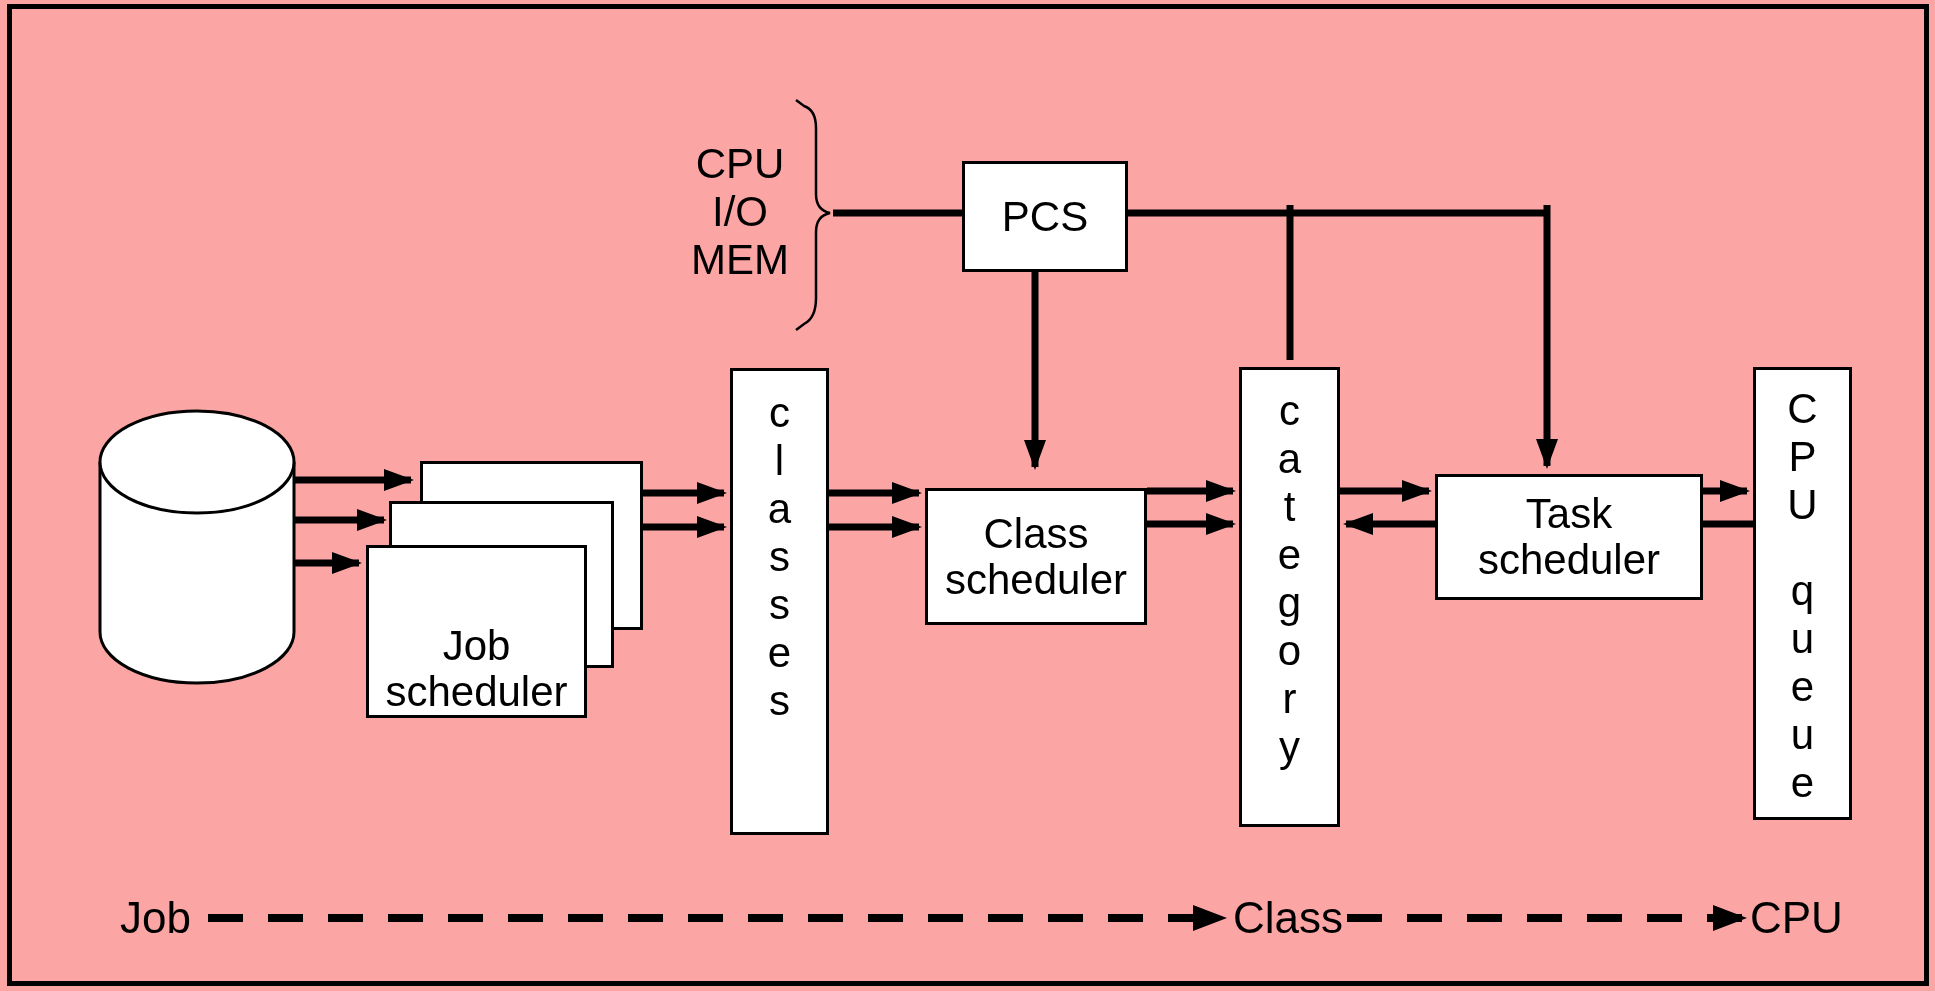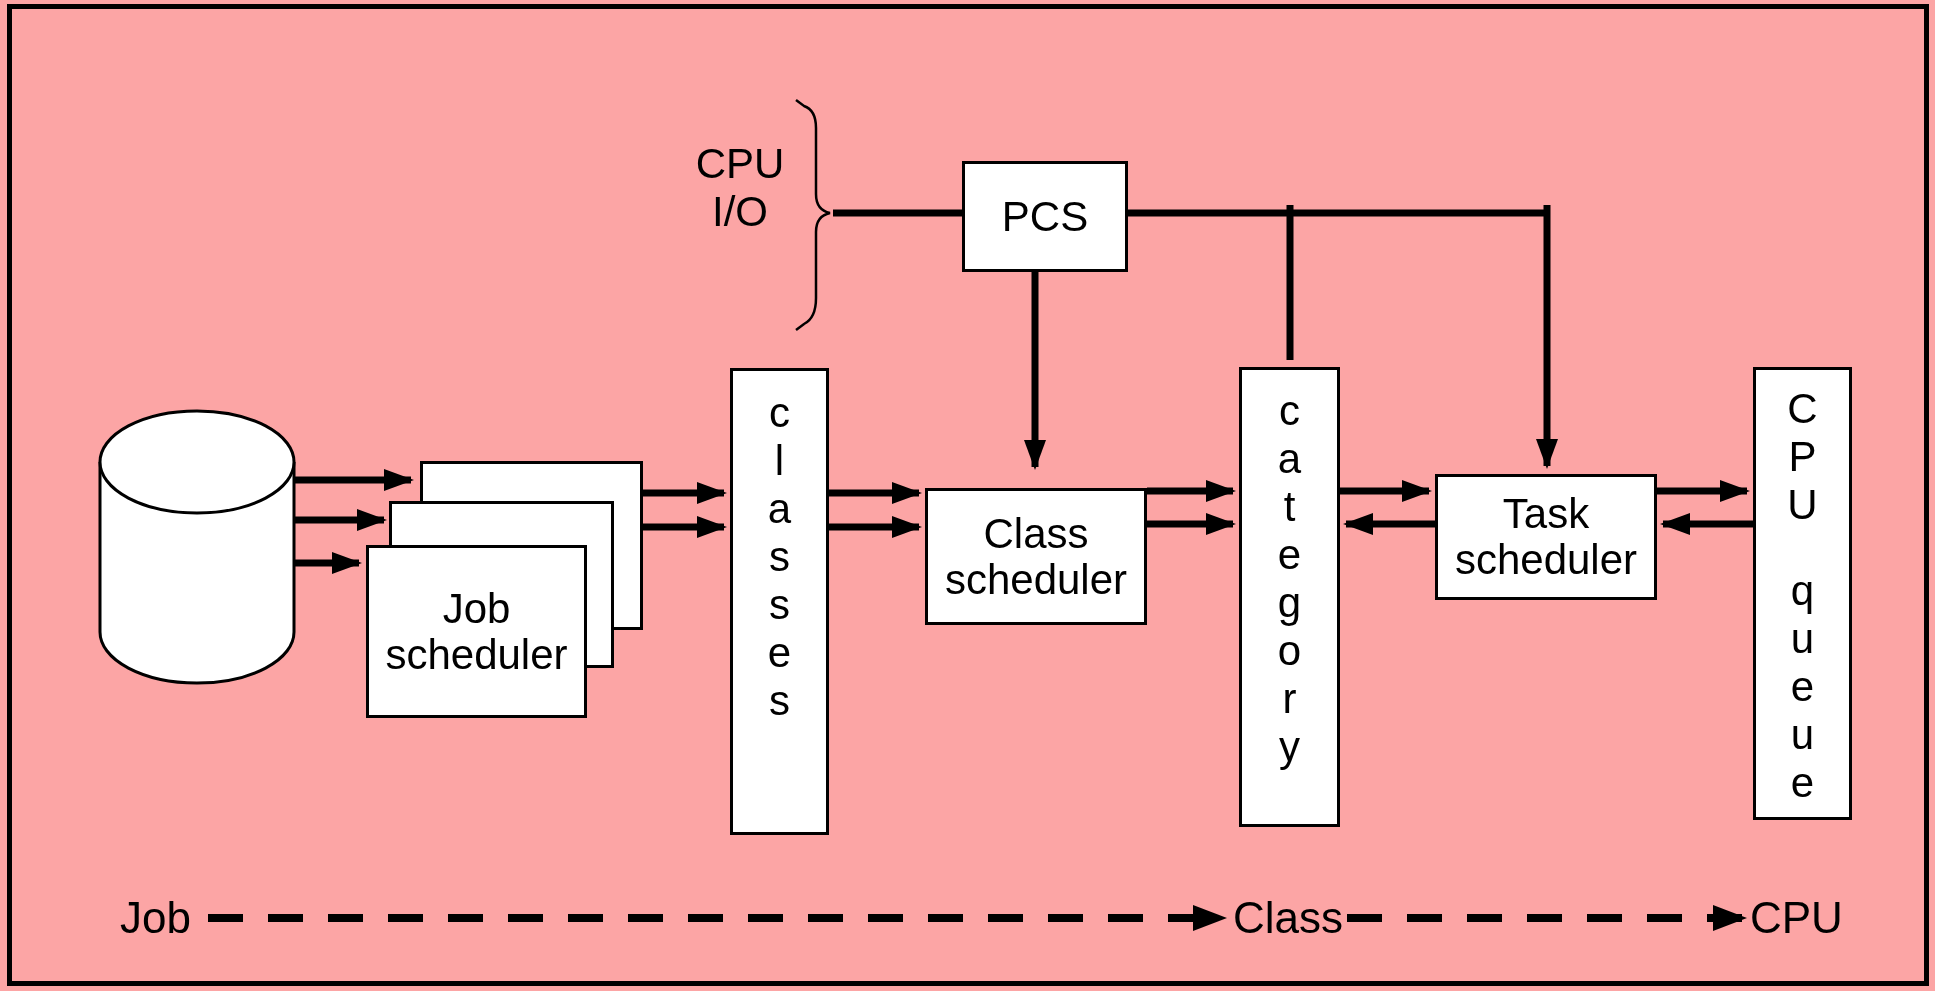--- a/index.html
+++ b/index.html
@@ -68,25 +68,25 @@
     position: absolute;
     top: 896px;
     font-size: 44px;
     line-height: 44px;
     white-space: nowrap;
   }
   
   .pcs        { left: 962px;  top: 161px; width: 166px; height: 111px; }
   .jobq-back  { left: 420px;  top: 461px; width: 223px; height: 169px; z-index: 1; }
   .jobq-mid   { left: 389px;  top: 501px; width: 225px; height: 167px; z-index: 2; }
-  .jobq-front { left: 366px;  top: 545px; width: 221px; height: 173px; z-index: 3; padding: 9px 8px; }
+  .jobq-front { left: 366px;  top: 545px; width: 221px; height: 173px; z-index: 3; padding: 0 8px; align-items: flex-end; }
   .classes    { left: 730px;  top: 368px; width: 99px;  height: 467px; padding-top: 18px; }
   .classsched { left: 925px;  top: 475px; width: 222px; height: 137px; padding: 0 10px; margin-top: 13px; }
   .category   { left: 1239px; top: 367px; width: 101px; height: 460px; padding-top: 17px; }
-  .tasksched  { left: 1435px; top: 474px; width: 222px; height: 126px; padding: 0 4px; }
+  .tasksched  { left: 1435px; top: 474px; width: 268px; height: 126px; padding: 0 4px; }
   .cpuqueue   { left: 1753px; top: 367px; width: 99px;  height: 453px; padding-top: 15px; }
   .label-job  { left: 120px; }
   .label-task { left: 1233px; }
   .label-cpu  { left: 1750px; }
 </style>
 </head>
 <body>
 
 <div id="canvas">
 
@@ -134,20 +134,21 @@
     <line x1="1547" y1="205" x2="1547" y2="466" stroke="#000" stroke-width="7" marker-end="url(#ah)"></line>
     <line x1="1035" y1="272" x2="1035" y2="467" stroke="#000" stroke-width="7" marker-end="url(#ah)"></line>
 
     <line x1="208" y1="918" x2="1224" y2="918" stroke="#000" stroke-width="8" stroke-dasharray="35 25" marker-end="url(#ahd)"></line>
     <line x1="1347" y1="918" x2="1744" y2="918" stroke="#000" stroke-width="8" stroke-dasharray="35 25" marker-end="url(#ahd)"></line>
   </svg>
 
   <div class="legend">
     <span>CPU</span>
     <span>I/O</span>
+    <span>MEM</span>
   </div>
 
   <div class="box pcs">
     <span>PCS</span>
   </div>
 
   <div class="box jobq-back"></div>
   <div class="box jobq-mid"></div>
   <div class="box jobq-front">
     <span>Job scheduler</span>

